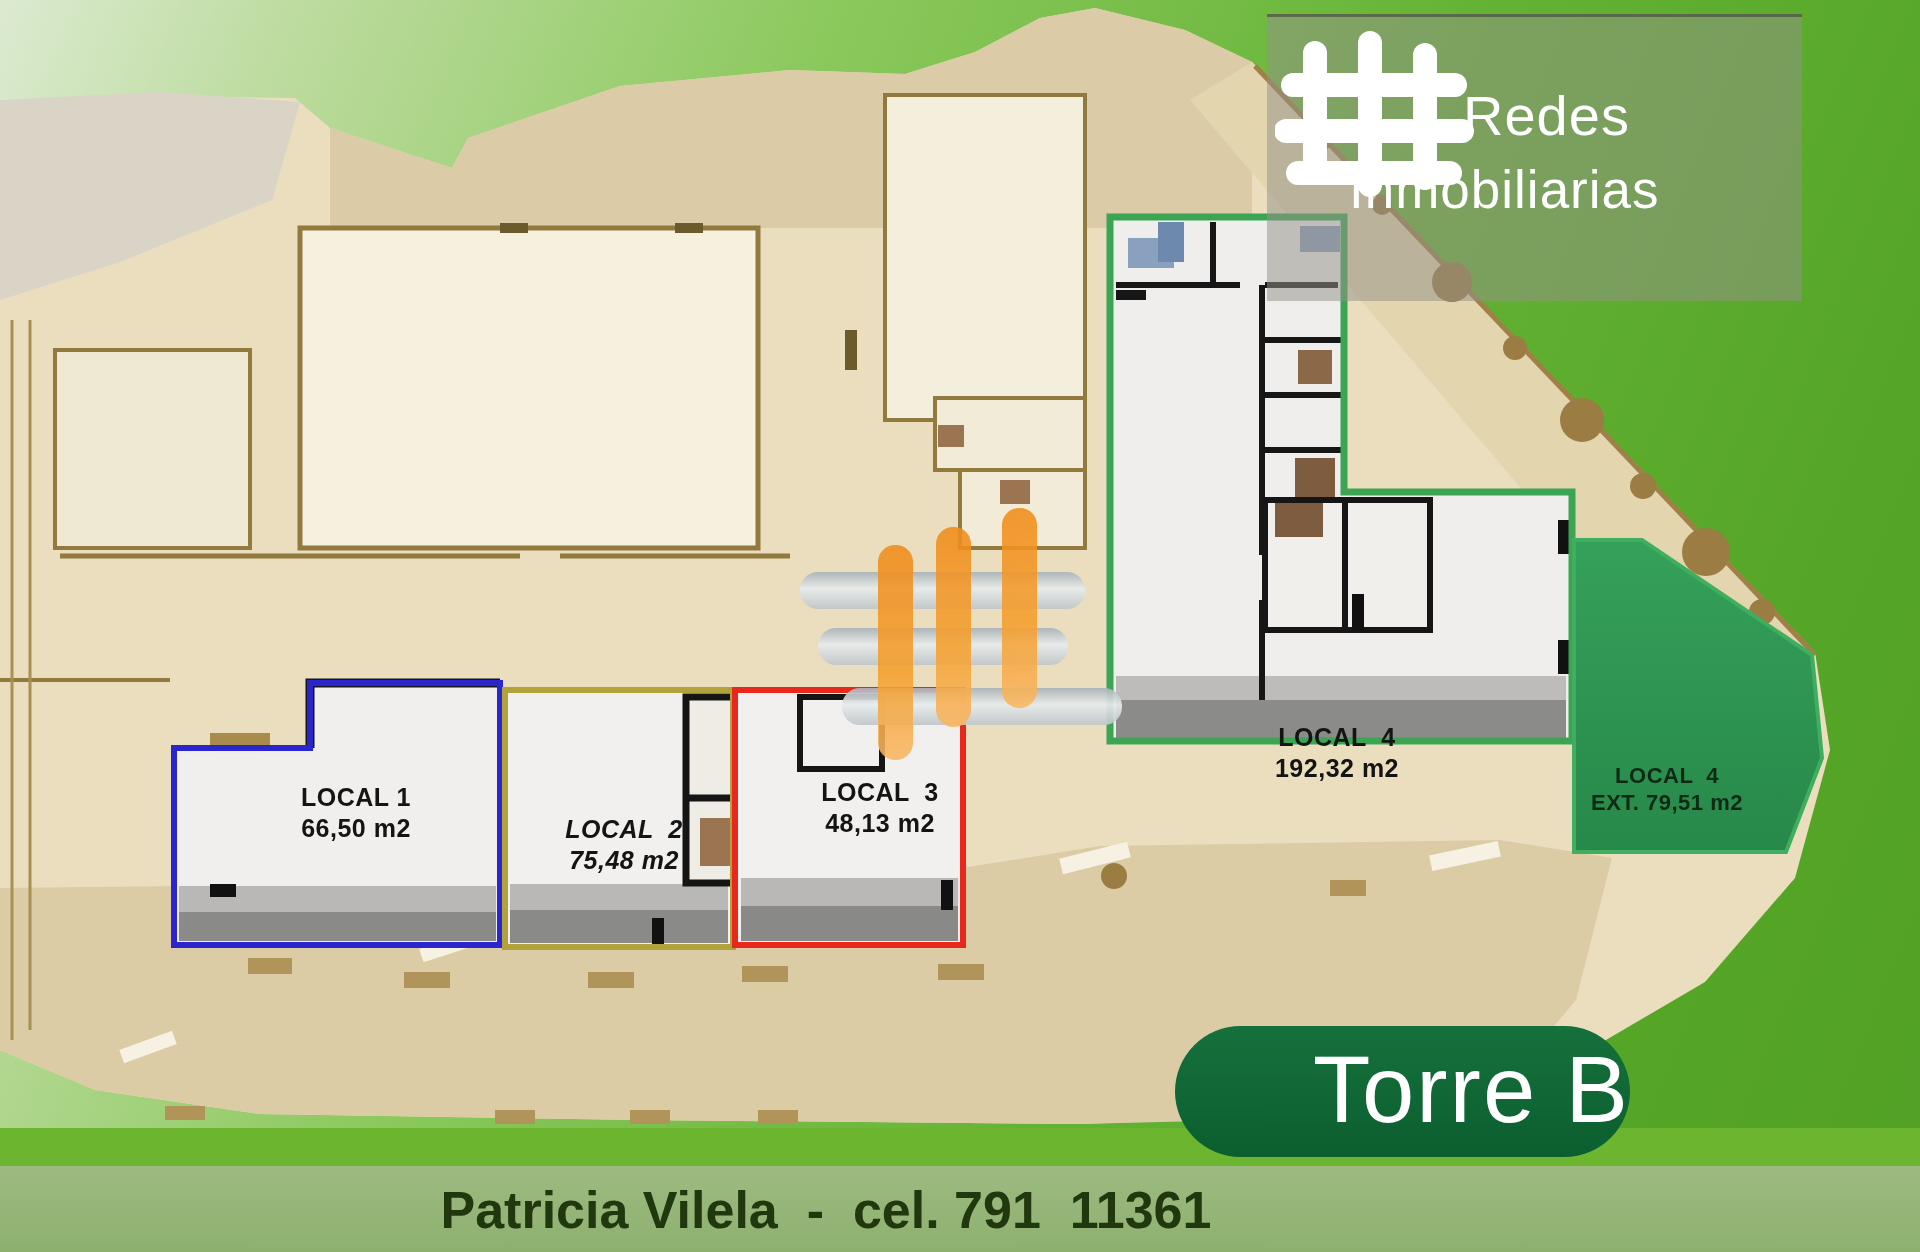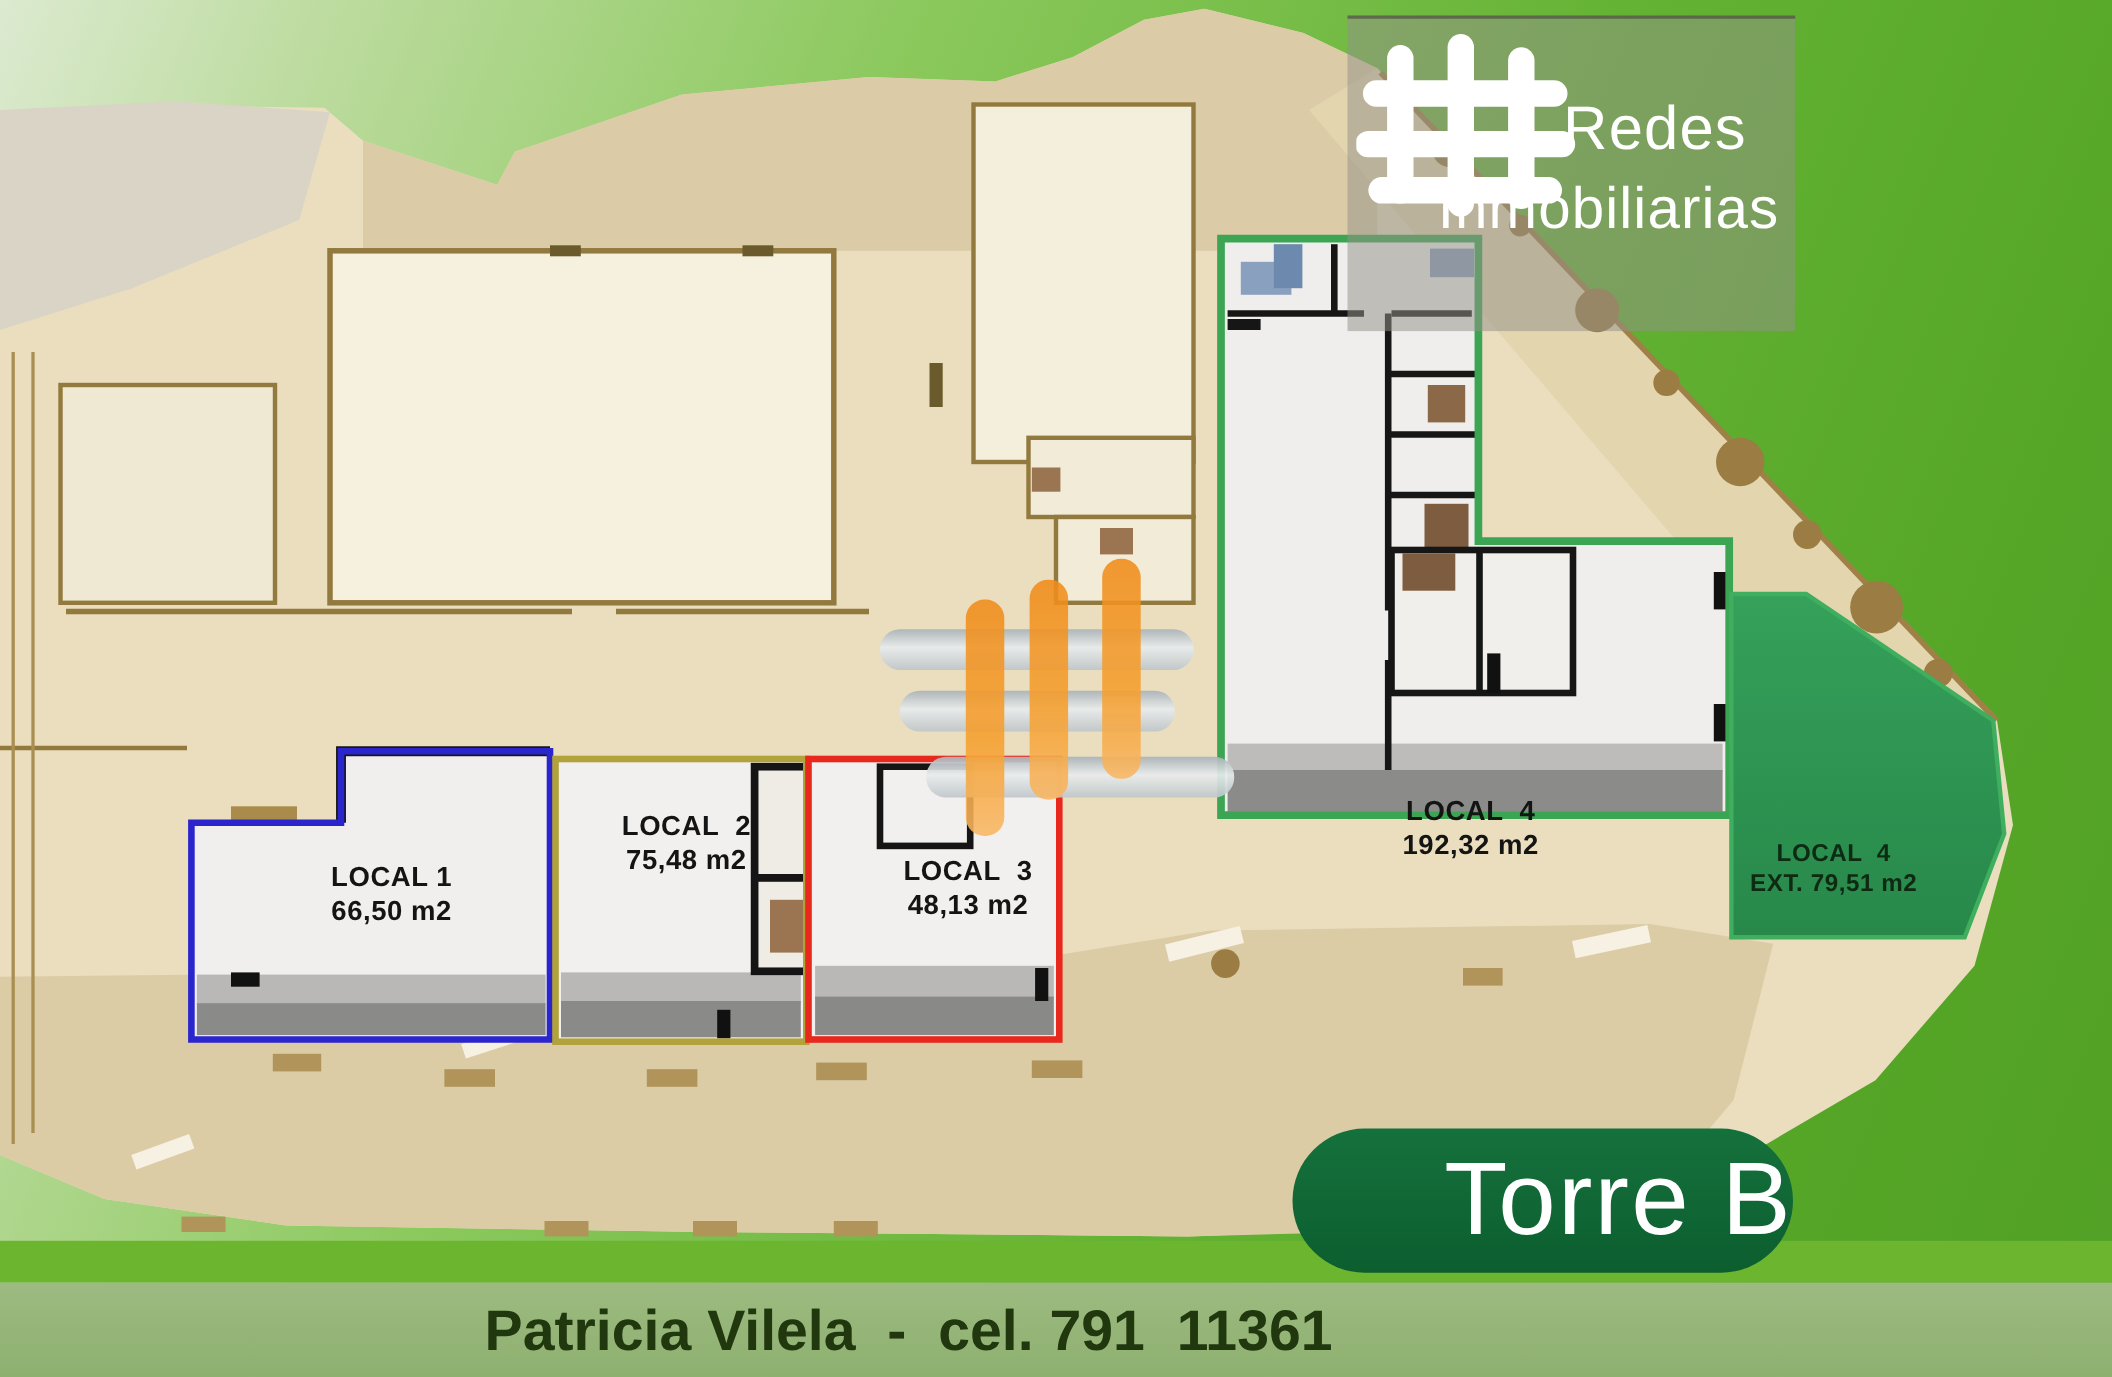--- a/index.html
+++ b/index.html
@@ -9,21 +9,21 @@
     background:linear-gradient(112deg,#dcead0 0%,#bedca1 12%,#8cc95e 34%,#63b233 62%,#55a527 85%,#52a126 100%);
   }
   .plan-svg{position:absolute;left:0;top:0;}
   
   .loc-label{position:absolute;width:220px;text-align:center;color:#141414;font-weight:bold;}
   .loc-label .ln{font-size:25px;line-height:31px;white-space:pre;letter-spacing:.5px;}
   .loc-label.ext{color:#0e2a12;}
   .loc-label.ext .ln{font-size:22px;line-height:27px;}
   
   .brand-panel{
-    position:absolute;left:1225px;top:14px;width:407px;height:284px;
+    position:absolute;left:1267px;top:14px;width:535px;height:284px;
     background:rgba(148,146,136,.52);
     border-top:3px solid rgba(66,66,56,.6);
   }
   .brand-hash{position:absolute;left:8px;top:10px;}
   .brand-line1{position:absolute;left:196px;top:66px;font-size:56px;color:#fff;letter-spacing:1px;}
   .brand-line2{position:absolute;left:82px;top:142px;font-size:53px;color:#fff;letter-spacing:1px;}
   
   .tower-pill{
     position:absolute;left:1175px;top:1026px;width:455px;height:131px;border-radius:66px;
     background:linear-gradient(180deg,#15713c,#0c5e2f);
@@ -195,21 +195,21 @@
         <rect x="936" y="527" width="35" height="200" rx="17"></rect>
         <rect x="1002" y="508" width="35" height="200" rx="17"></rect>
       </g>
     </g>
   </svg>
 
   <div class="loc-label" style="left:246px;top:782px;">
     <div class="ln">LOCAL 1</div>
     <div class="ln">66,50 m2</div>
   </div>
-  <div class="loc-label" style="left:514px;top:736px;">
+  <div class="loc-label" style="left:514px;top:814px;font-style:italic;">
     <div class="ln">LOCAL  2</div>
     <div class="ln">75,48 m2</div>
   </div>
   <div class="loc-label" style="left:770px;top:777px;">
     <div class="ln">LOCAL  3</div>
     <div class="ln">48,13 m2</div>
   </div>
   <div class="loc-label" style="left:1227px;top:722px;">
     <div class="ln">LOCAL  4</div>
     <div class="ln">192,32 m2</div>

